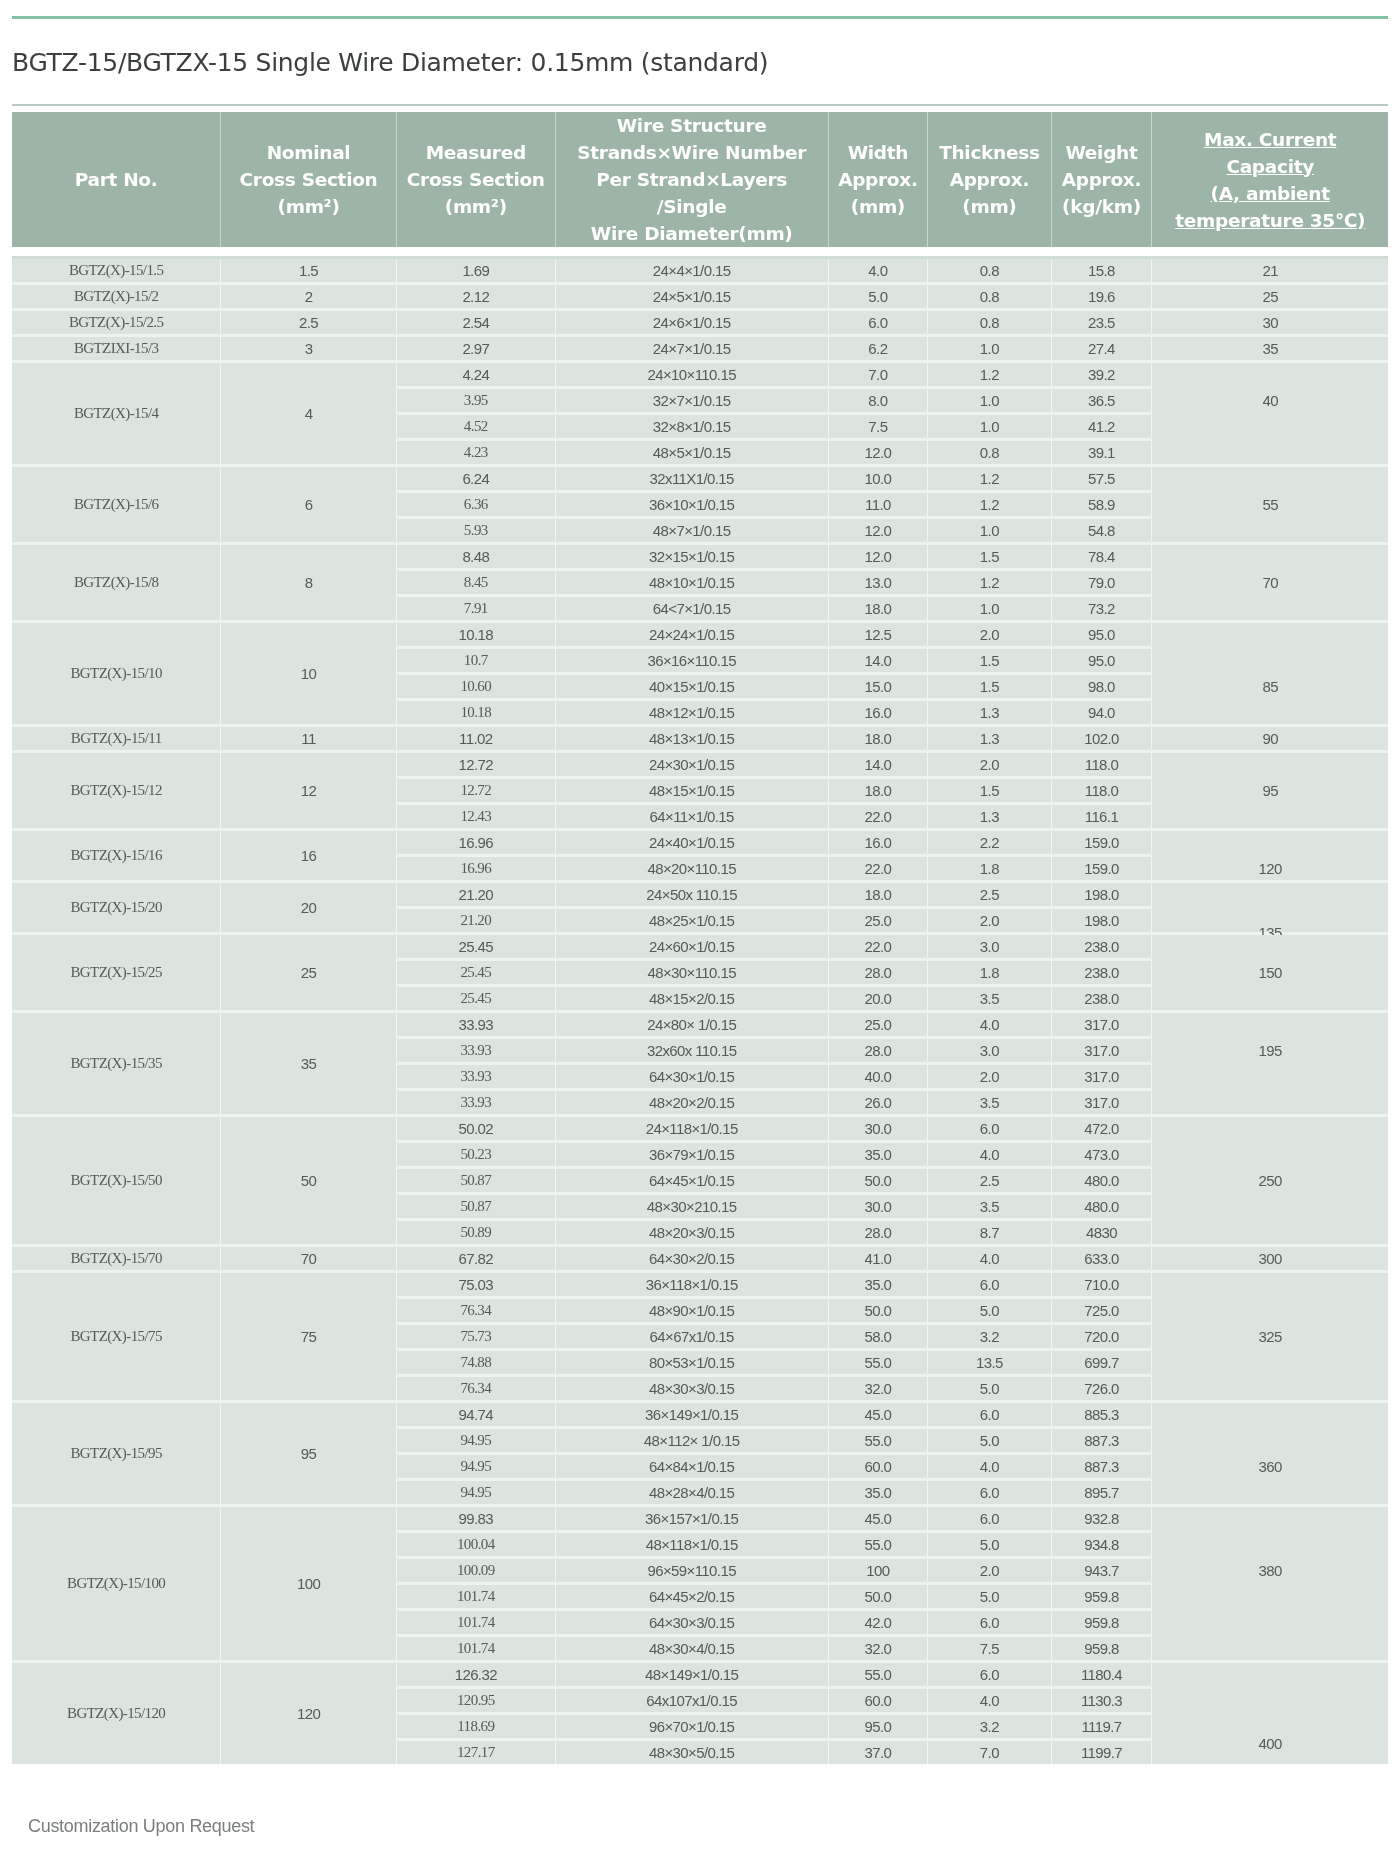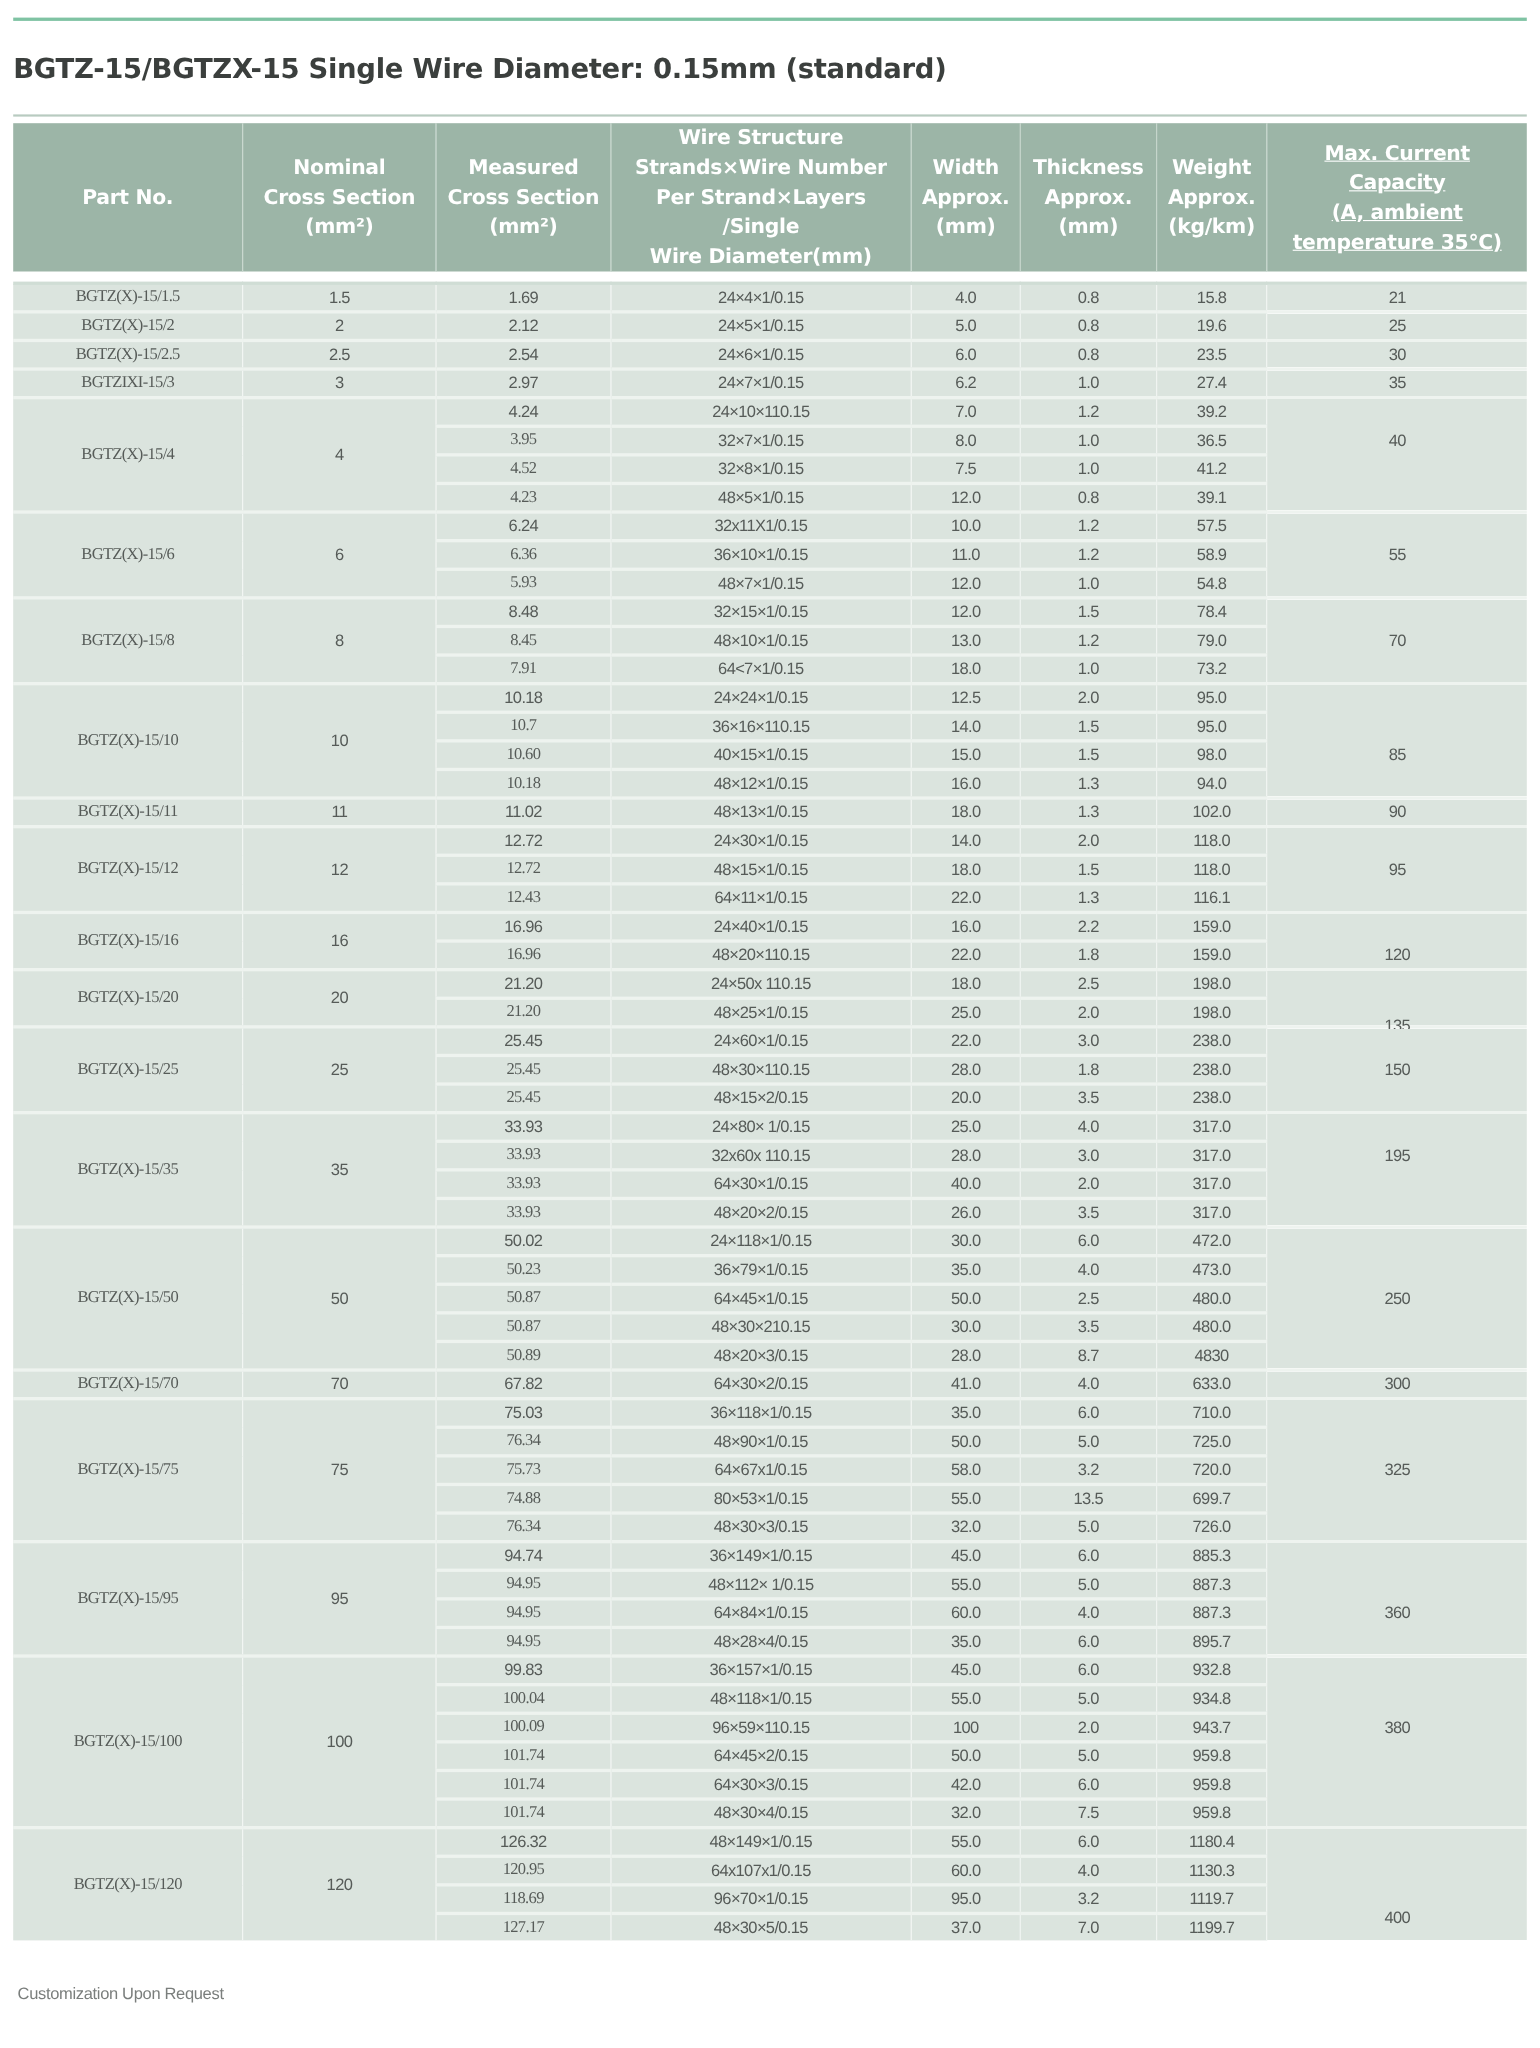--- a/index.html
+++ b/index.html
@@ -6,21 +6,21 @@
     body {
       width: 1400px; height: 1862px; position: relative; overflow: hidden;
       font-family: "Liberation Sans", "DejaVu Sans", sans-serif; color: #4a4f4c;
     }
     .top-rule {
       position: absolute; left: 12px; top: 16px; width: 1376px; height: 3px;
       background: #7fc3a3;
     }
     .title {
       position: absolute; left: 12px; top: 48px; margin: 0;
-      font-family: "DejaVu Sans", sans-serif; font-weight: bold; font-size: 25px;
+      font-family: "DejaVu Sans", sans-serif; font-weight: normal; font-size: 25px;
       color: #3b3f3d; letter-spacing: -0.3px;
     }
     .sub-rule {
       position: absolute; left: 12px; top: 104px; width: 1376px; height: 2px;
       background: #b8cbc0;
     }
     table.spec {
       position: absolute; left: 12px; top: 112px; width: 1376px;
       border-collapse: collapse; table-layout: fixed;
     }
@@ -41,22 +41,22 @@
       vertical-align: middle; letter-spacing: -0.6px;
       border-top: 3px solid #eef3ef;
       border-left: 1px solid #f2f6f3; border-right: 1px solid #f2f6f3;
       font-family: "Liberation Sans Narrow", "Liberation Sans", sans-serif;
     }
     table.spec td:first-child { border-left: none; font-family: Liberation Serif, serif; }
     table.spec td:last-child { border-right: none; }
     td.cur-cell { position: relative; }
     td.cur-cell span { display: block; }
     .footnote {
-      position: absolute; left: 12px; top: 1800px; margin: 4px;
-      font-size: 15px; color: #7a7e7c; letter-spacing: -0.3px;
+      position: absolute; left: 12px; top: 1800px; margin: 16px;
+      font-size: 18px; color: #7a7e7c; letter-spacing: -0.3px;
     }
   </style>
 </head>
 <body>
 
 <div class="top-rule"></div>
 <h1 class="title">BGTZ-15/BGTZX-15 Single Wire Diameter: 0.15mm (standard)</h1>
 <div class="sub-rule"></div>
 
 <table class="spec">

